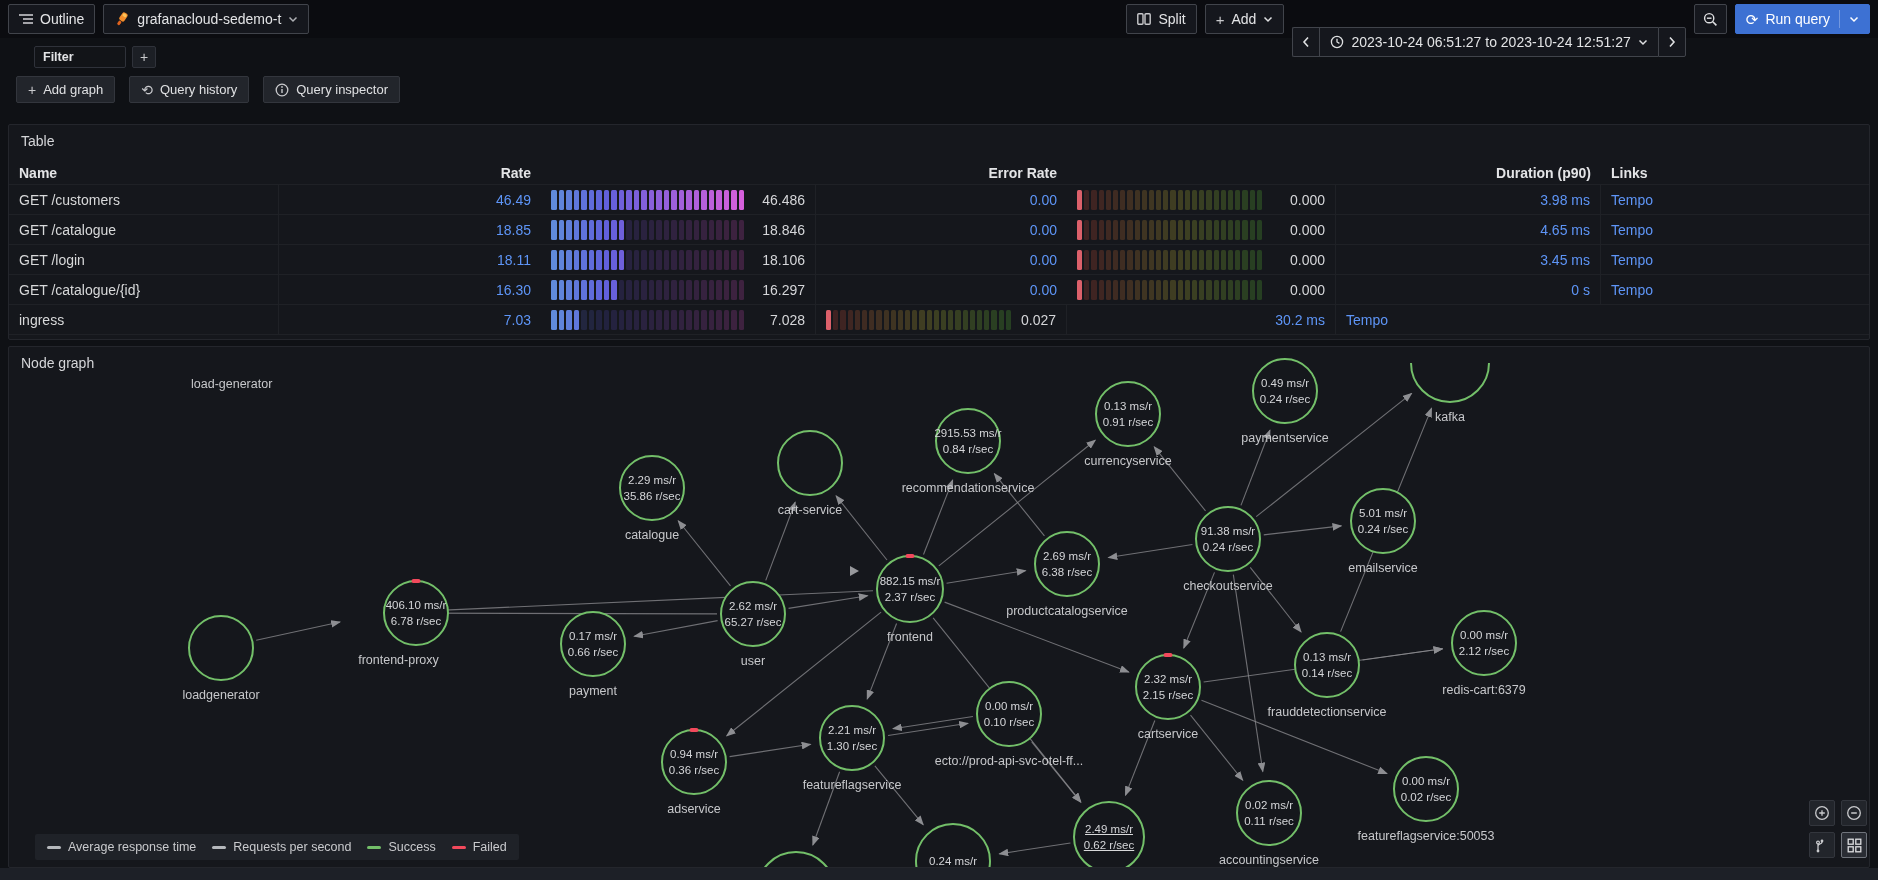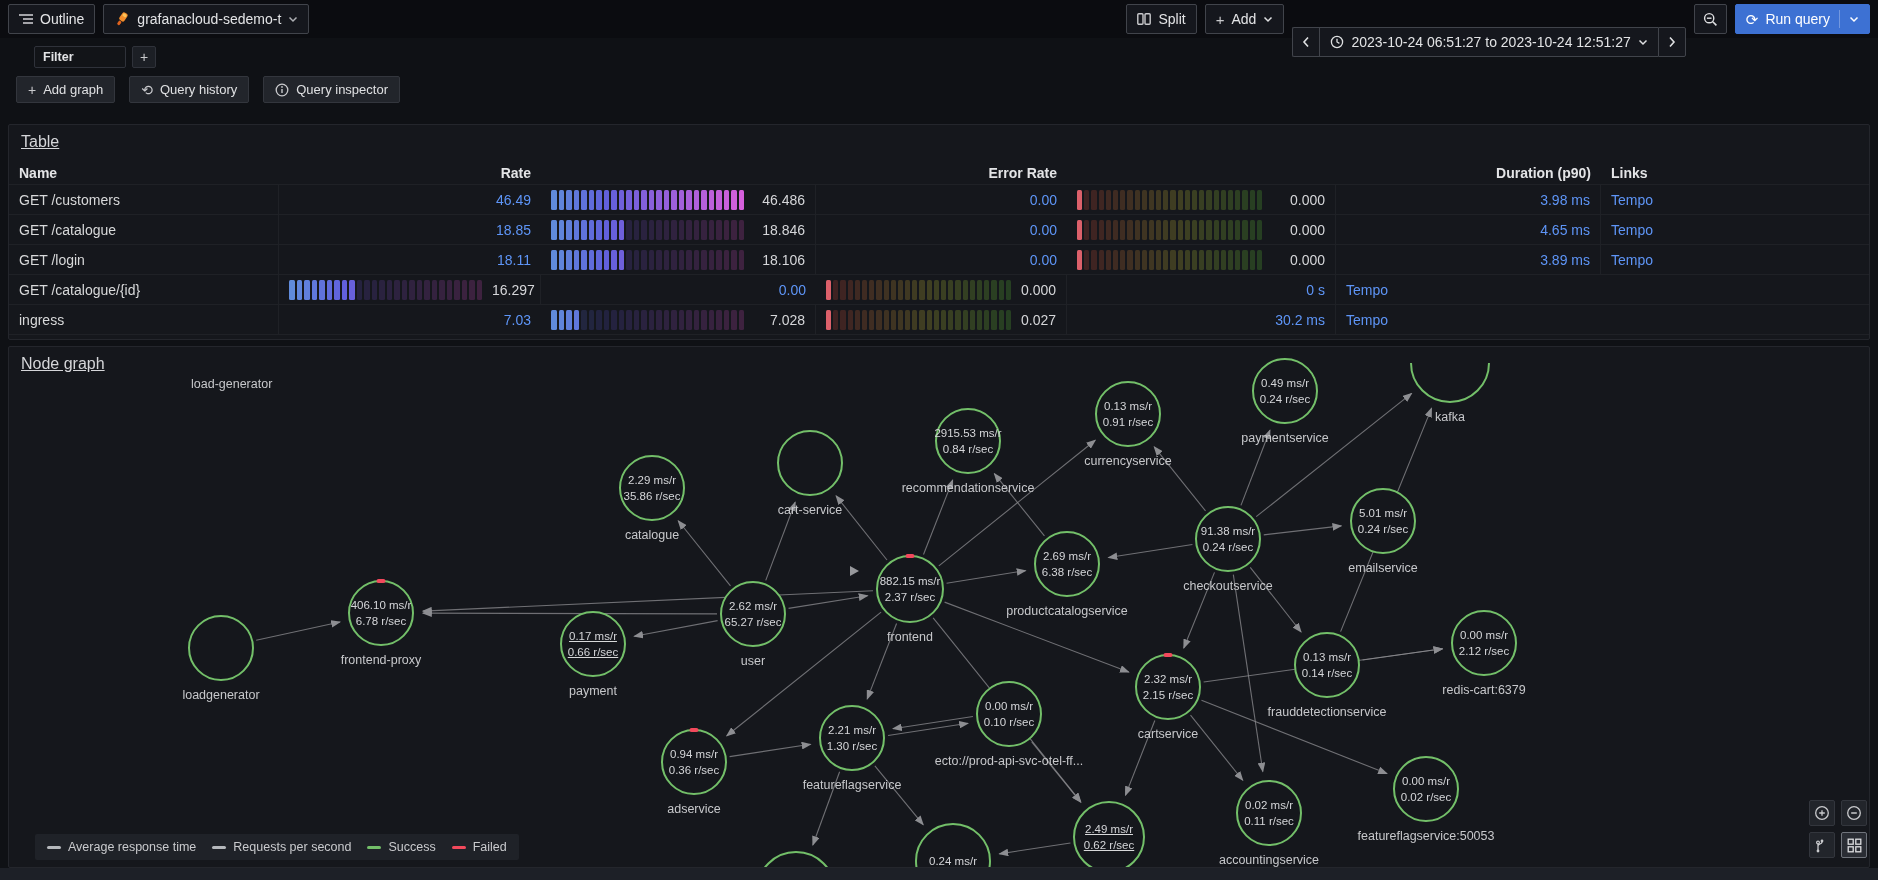--- a/index.html
+++ b/index.html
@@ -21,21 +21,21 @@
   .tb-btn.primary .glyph { color:#fff; }
 
   
   .filter-box { position:absolute; left:34px; top:46px; width:92px; height:22px; border:1px solid #2f323a; border-radius:2px; display:flex; align-items:center; padding:0 8px; font-size:12.5px; font-weight:700; color:#e3e4e6; background:#121418; }
   .filter-add { position:absolute; left:132px; top:46px; width:24px; height:22px; border:1px solid #2f323a; border-radius:2px; background:#1c1f25; color:#c9cacd; display:flex; align-items:center; justify-content:center; font-size:14px; cursor:pointer; }
   .qbtn-row { position:absolute; left:16px; top:76px; display:flex; gap:14px; }
   .qbtn { height:27px; display:flex; align-items:center; gap:7px; padding:0 11px; background:#22252b; border:1px solid #33363d; border-radius:2px; font-size:13px; font-weight:500; color:#dfe0e2; cursor:pointer; }
 
   
   .panel { position:absolute; background:#15171c; border:1px solid #24262c; border-radius:2px; }
-  .panel-title { position:absolute; left:12px; top:8px; font-size:16px; color:#d5d6d9; cursor:pointer; z-index:5;text-decoration:underline; }
+  .panel-title { position:absolute; left:12px; top:8px; font-size:14px; color:#d5d6d9; cursor:pointer; z-index:5; }
   .table-panel { left:8px; top:124px; width:1862px; height:216px; }
   .graph-panel { left:8px; top:346px; width:1862px; height:522px; overflow:hidden; }
   .bottom-strip { position:absolute; left:0; top:868px; width:100%; height:12px; background:#1d2027; }
 
   
   .tgrid { position:absolute; left:0; top:36px; width:100%; }
   .trow { display:grid; grid-template-columns:270px 262px 275px 251px 269px 265px 1fr; height:30px; align-items:center; border-bottom:1px solid #1f2126; font-size:14px; }
   .trow.thead { height:24px; border-bottom:1px solid #1f2126; font-weight:700; color:#e3e4e6; }
   .tc { height:100%; display:flex; align-items:center; padding:0 10px; overflow:hidden; }
   .tc.right { justify-content:flex-end; }
@@ -430,29 +430,32 @@
                 <span class="gcell" style="width: 5.2px; background: rgb(49, 63, 34);"></span>
                 <span class="gcell" style="width: 5.2px; background: rgb(47, 63, 34);"></span>
                 <span class="gcell" style="width: 5.2px; background: rgb(45, 63, 34);"></span>
                 <span class="gcell" style="width: 5.2px; background: rgb(42, 63, 34);"></span>
                 <span class="gcell" style="width: 5.2px; background: rgb(40, 63, 34);"></span>
                 <span class="gcell" style="width: 5.2px; background: rgb(38, 63, 34);"></span>
               </span>
               <span class="gval">0.000</span>
             </div>
       <div class="tc right b1">
-              <span class="link">3.89 ms</span>
+              <span class="link">3.45 ms</span>
             </div>
       <div class="tc">
               <span class="link">Tempo</span>
             </div>
     </div>
 
     <div class="trow">
       <div class="tc b1">GET /catalogue/{id}</div>
+      <div class="tc right">
+              <span class="link">16.30</span>
+            </div>
       <div class="tc b1">
               <span class="gauge">
                 <span class="gcell" style="width: 5.5px; background: rgb(96, 139, 220);"></span>
                 <span class="gcell" style="width: 5.5px; background: rgb(96, 133, 220);"></span>
                 <span class="gcell" style="width: 5.5px; background: rgb(96, 127, 220);"></span>
                 <span class="gcell" style="width: 5.5px; background: rgb(96, 120, 220);"></span>
                 <span class="gcell" style="width: 5.5px; background: rgb(96, 114, 220);"></span>
                 <span class="gcell" style="width: 5.5px; background: rgb(96, 107, 220);"></span>
                 <span class="gcell" style="width: 5.5px; background: rgb(96, 101, 220);"></span>
                 <span class="gcell" style="width: 5.5px; background: rgb(98, 96, 220);"></span>
@@ -648,29 +651,29 @@
     <div id="nodes-layer">
     <div class="node" style="left: 179px; top: 268px;">
       <div class="ncirc" style="height: 66px; width: 66px;">
         
         
       </div>
       <div class="nlabel" style="top: 73px;">loadgenerator</div>
     </div>
 
     <div class="node" style="left: 339px; top: 233px;">
-      <div class="ncirc" style="height: 66px; width: 66px;">
+      <div class="ncirc" style="height: 66px; width: 66px; margin-left: 35px;">
         <span class="nline">406.10 ms/r</span>
         <span class="nline">6.78 r/sec</span>
       <span class="errarc" style="background: rgb(242, 73, 92);"></span>
           </div>
       <div class="nlabel" style="top: 73px;">frontend-proxy</div>
     </div>
 
-    <div class="node" style="left: 551px; top: 264px; text-decoration: underline;">
+    <div class="node" style="left: 551px; top: 264px;">
       <div class="ncirc" style="height: 66px; width: 66px;">
         <span class="nline">0.17 ms/r</span>
         <span class="nline">0.66 r/sec</span>
       </div>
       <div class="nlabel" style="top: 73px;">payment</div>
     </div>
 
     <div class="node" style="left: 610px; top: 108px;">
       <div class="ncirc" style="height: 66px; width: 66px;">
         <span class="nline">2.29 ms/r</span>

